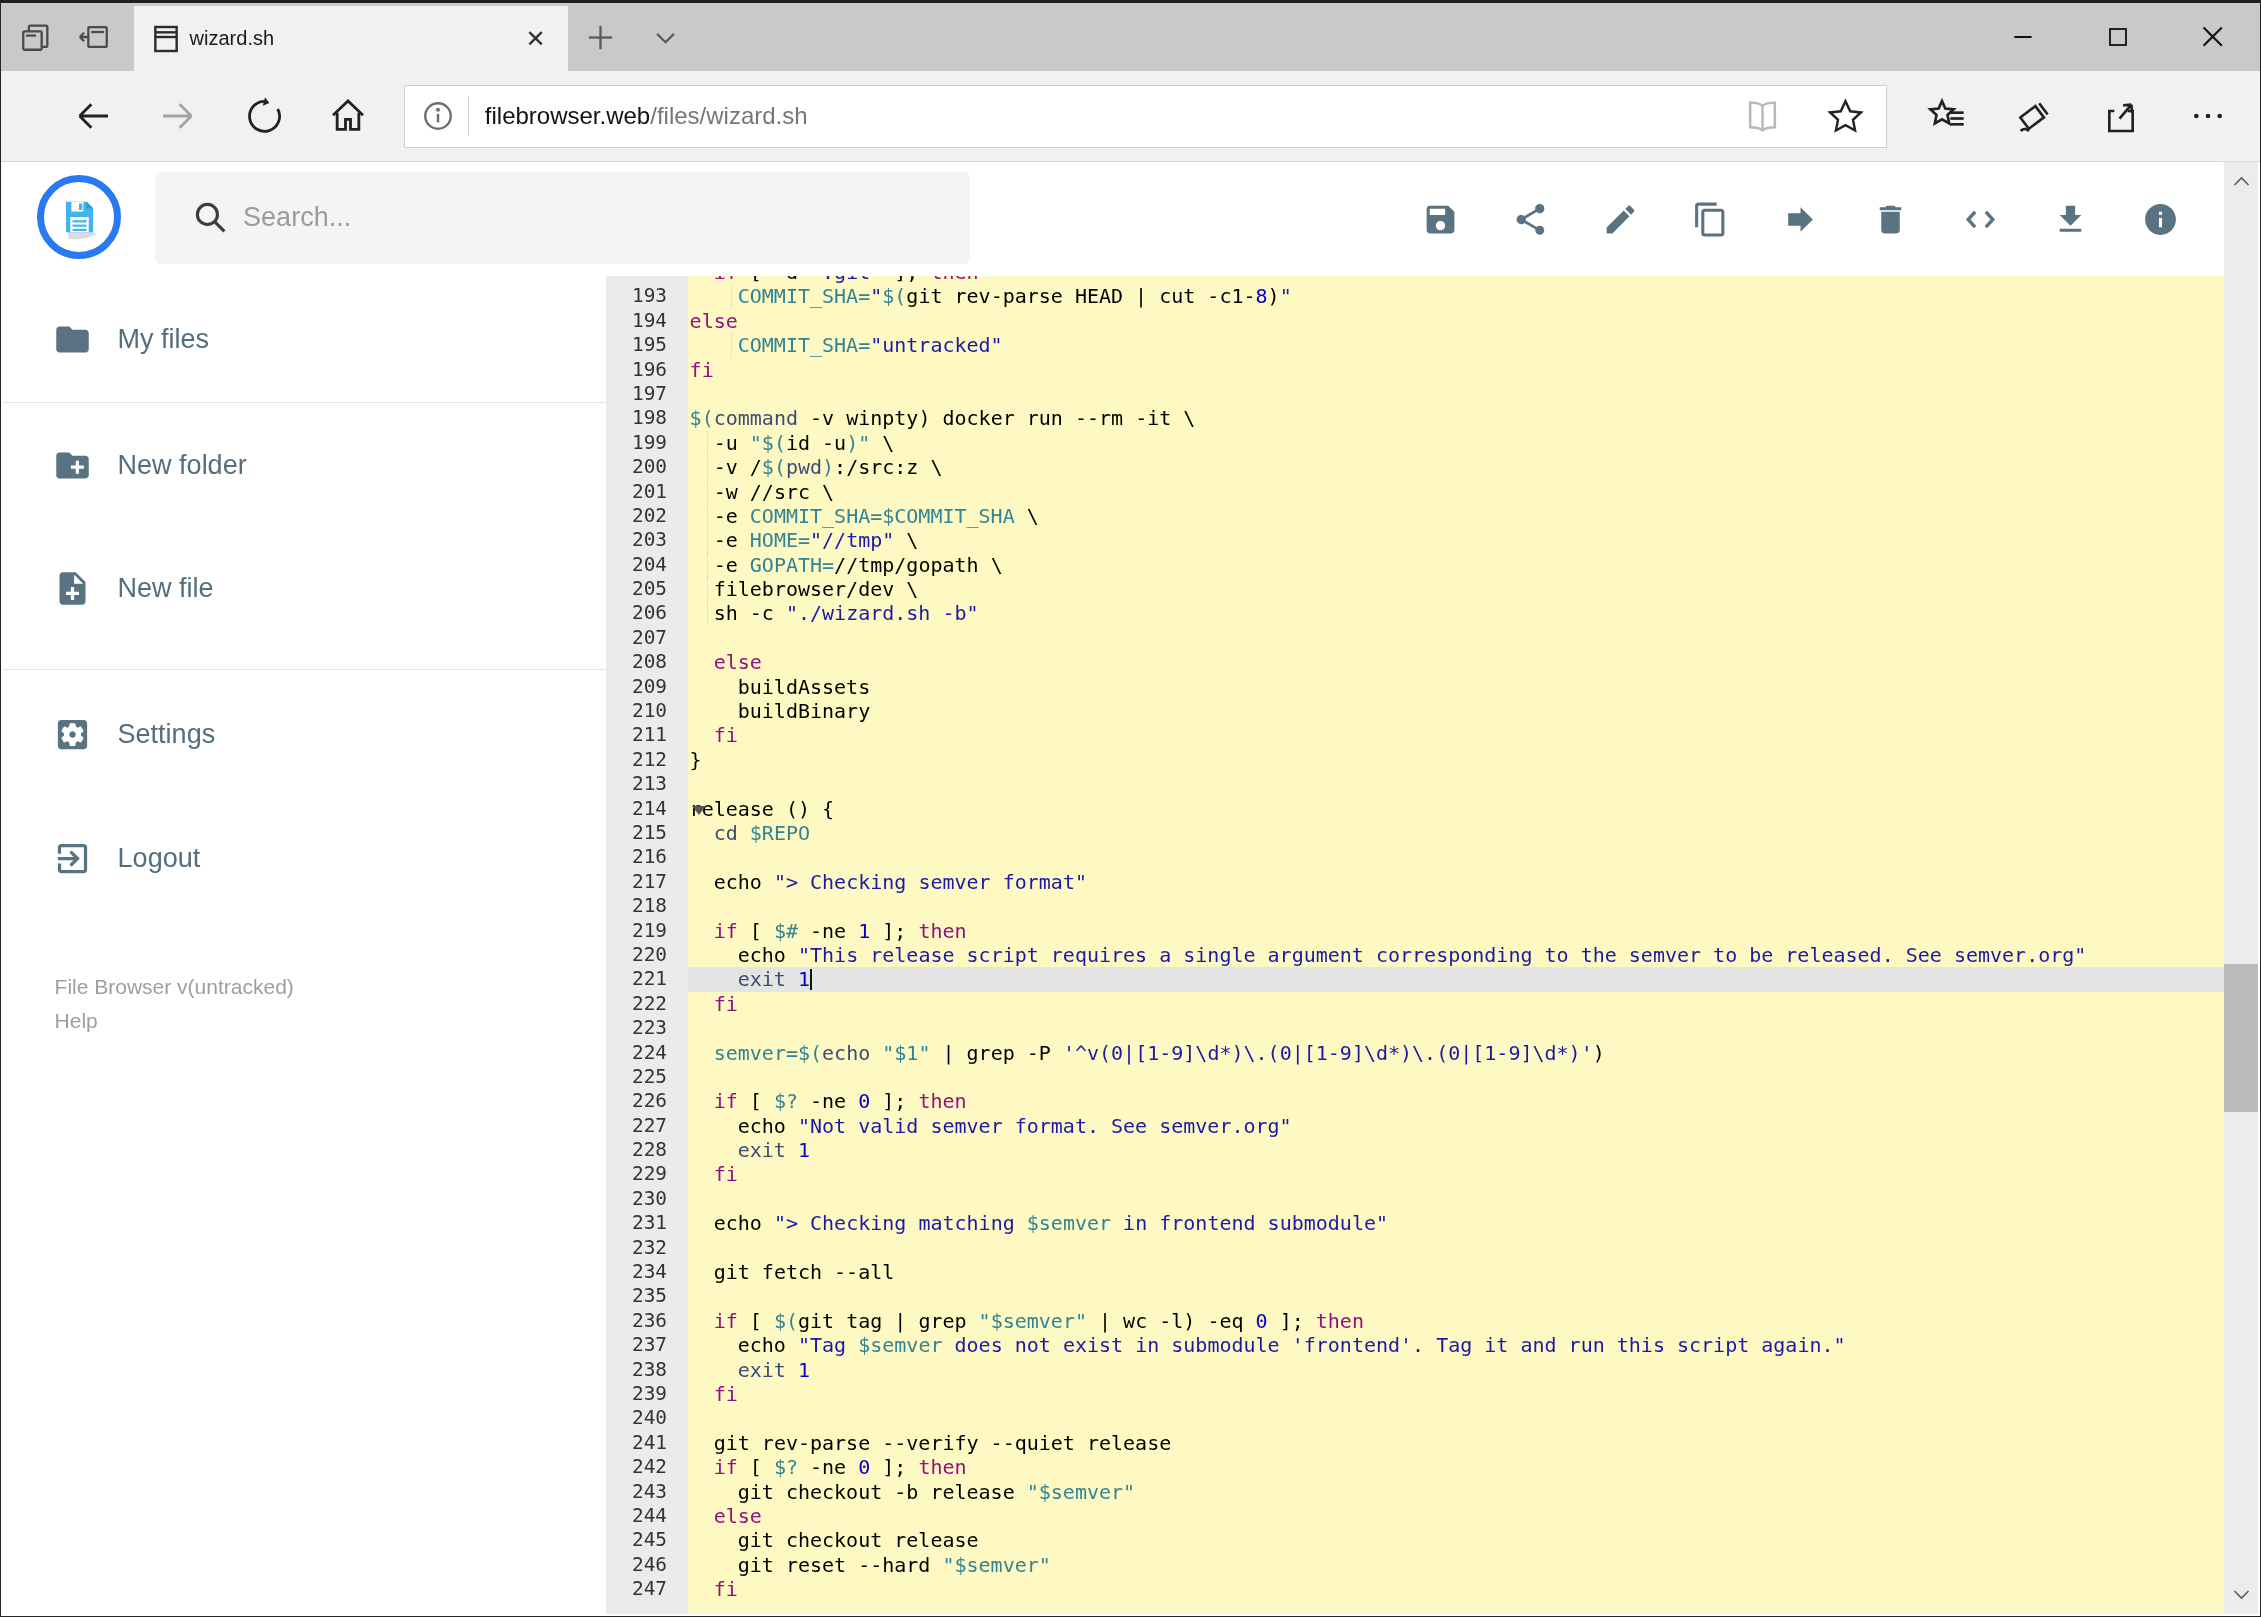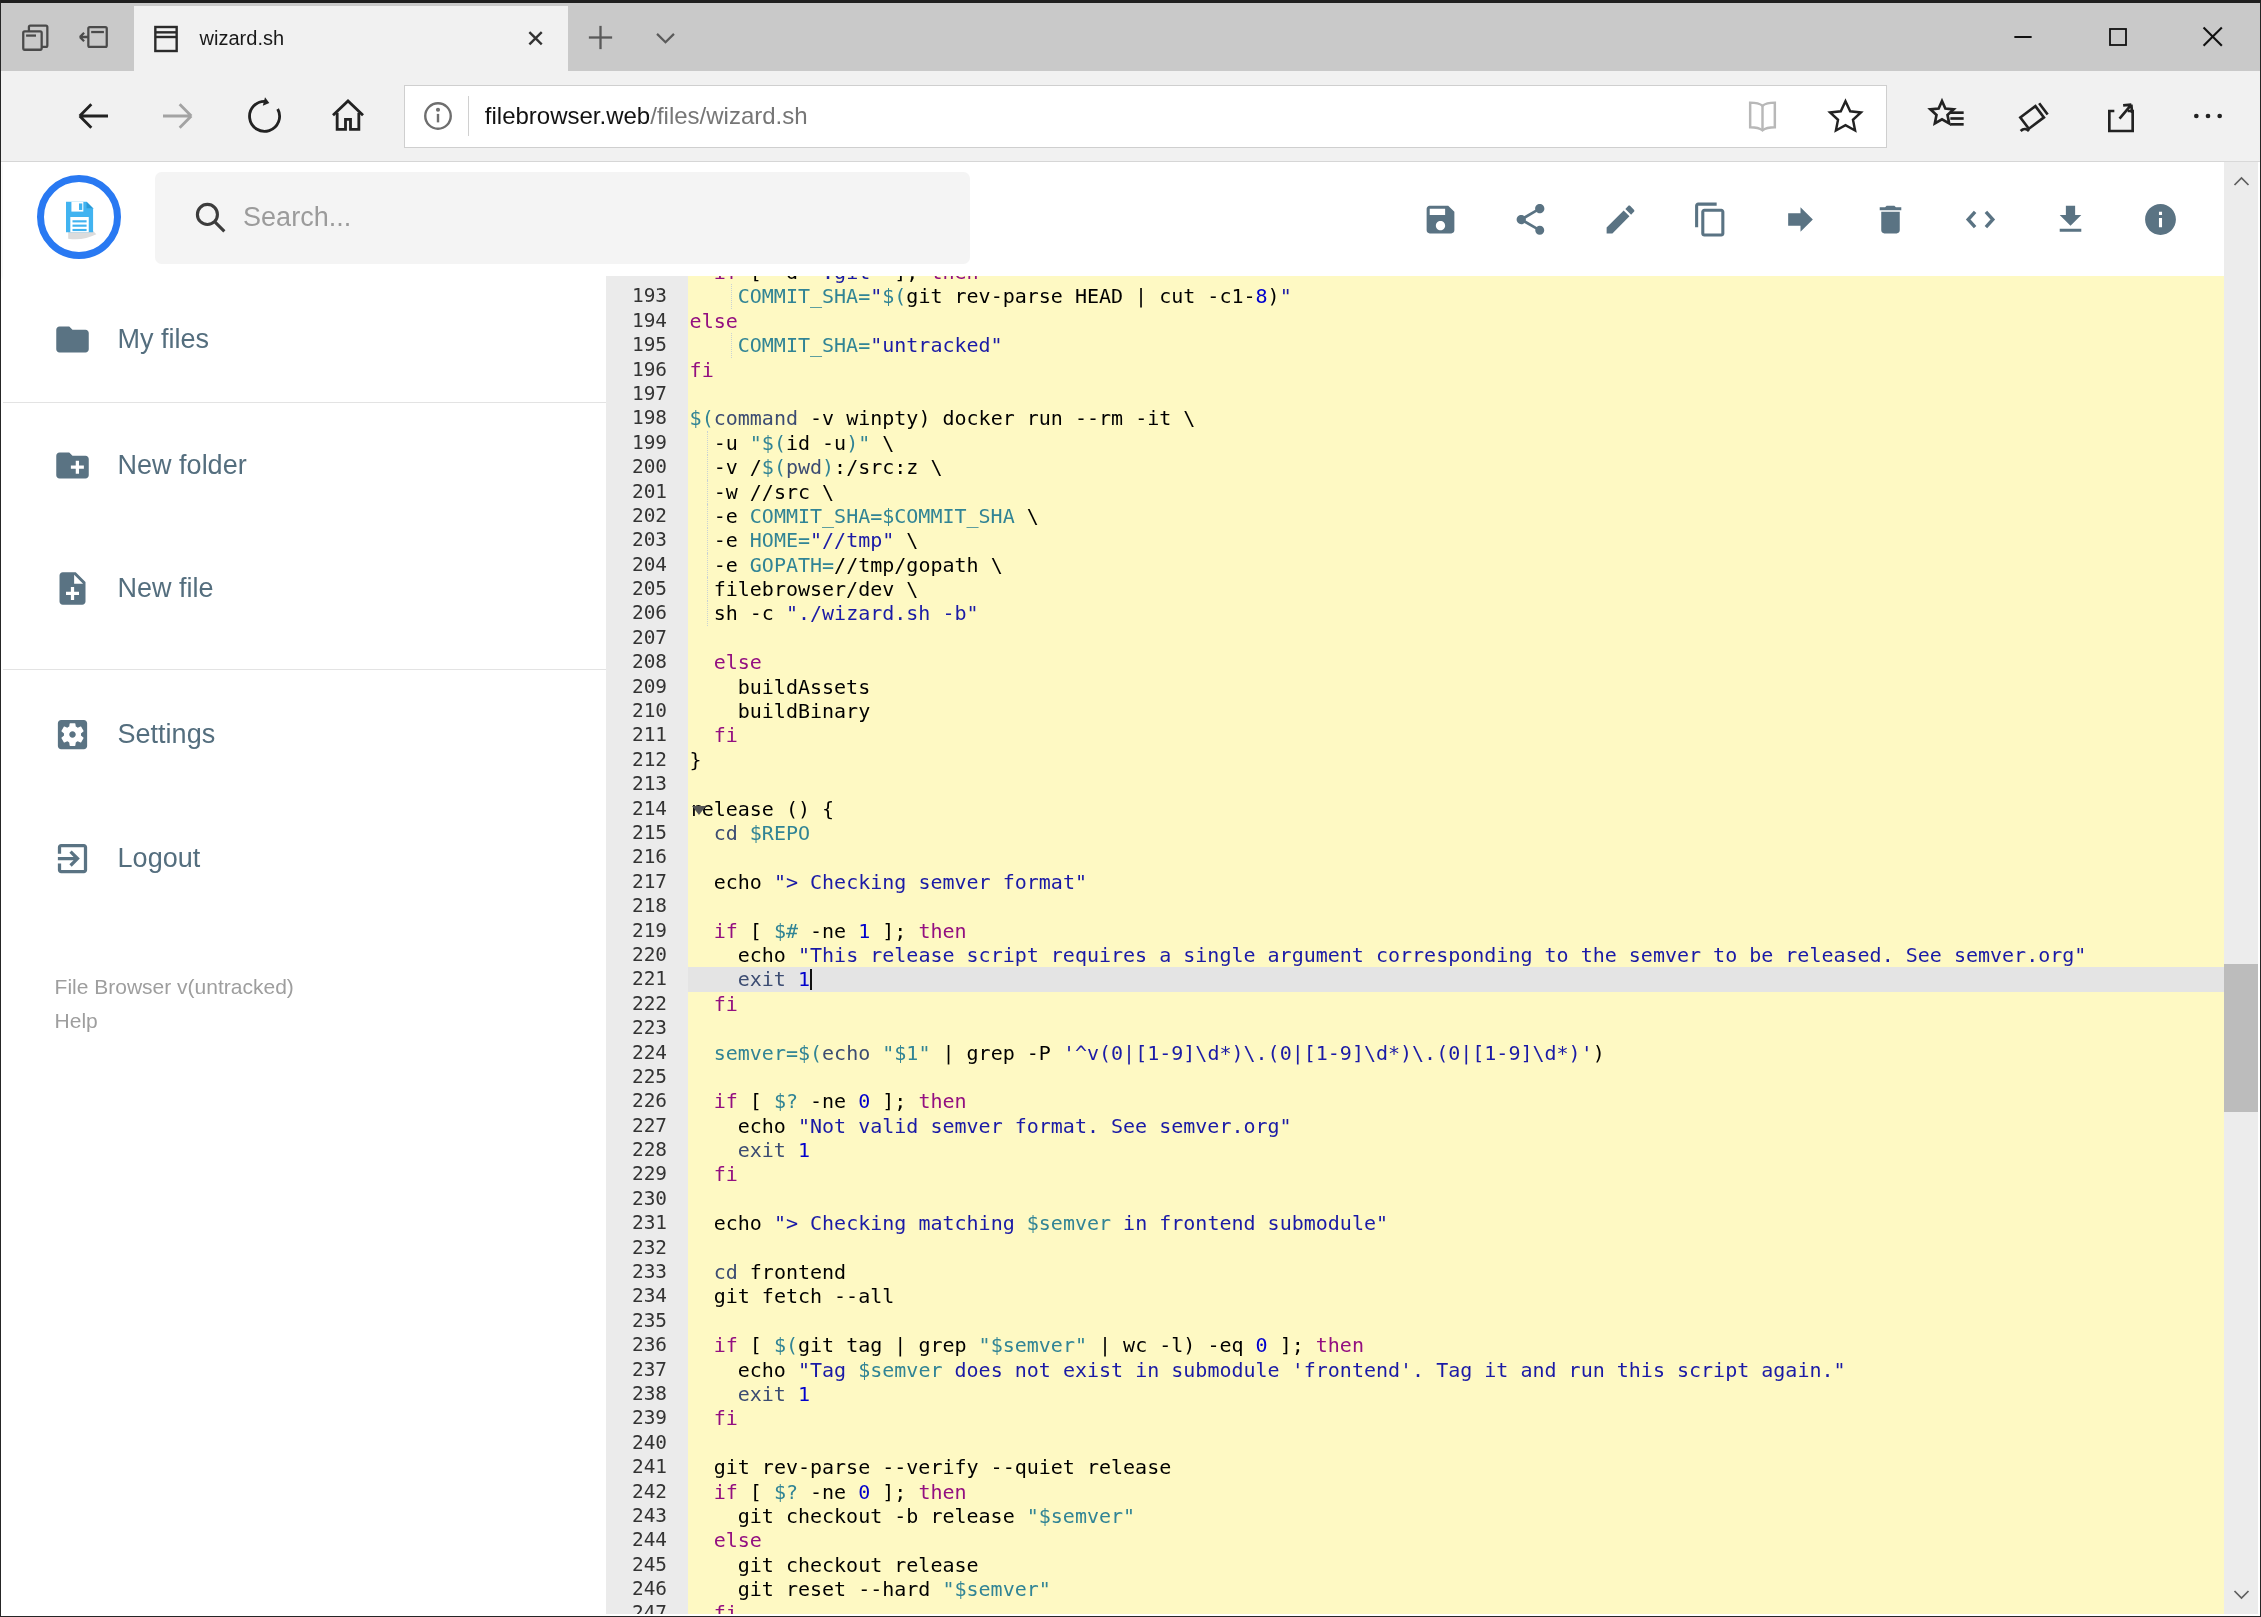--- a/index.html
+++ b/index.html
@@ -4,21 +4,21 @@
 <style>
   html,body{margin:0;padding:0;}
   body{width:2261px;height:1617px;font-family:"Liberation Sans",sans-serif;overflow:hidden;background:#fff;}
   .window{position:relative;width:2261px;height:1617px;box-sizing:border-box;border:1.6px solid #262626;border-top:3.2px solid #1f1f1f;background:#fff;}
 
   
   .tabbar{position:absolute;left:0;right:0;top:0;height:68px;background:#c9c9c9;display:flex;align-items:stretch;}
   .tabbar .sysicons{display:flex;align-items:center;gap:24px;padding:0 22.6px 0 18px;}
   .icbtn{display:flex;align-items:center;justify-content:center;cursor:default;}
   .tab{margin-top:3.2px;width:404px;background:#f1f1f1;display:flex;align-items:center;padding:0 14.5px 0 16px;}
-  .tab-title{font-size:20px;color:#1a1a1a;margin-left:18px;flex:1;}
+  .tab-title{font-size:20px;color:#1a1a1a;margin-left:8px;flex:1;}
   .tab-close{font-size:24px;color:#333;width:36px;text-align:center;}
   .newtab,.tabchev{width:65px;display:flex;align-items:center;justify-content:center;}
   .spacer{flex:1;}
   .wincontrols{display:flex;align-items:center;}
   .winbtn{width:95px;height:68px;display:flex;align-items:center;justify-content:center;}
 
   
   .addrbar{position:absolute;left:0;right:0;top:68px;height:90px;background:#f1f1f1;border-bottom:0.8px solid #d8d8d8;display:flex;align-items:center;padding-left:43px;}
   .navbtns{display:flex;align-items:center;gap:45px;padding:0 36px 0 29px;}
   .urlbox{height:63px;width:1542px;background:#fff;border:1.6px solid #cfcfcf;display:flex;align-items:center;box-sizing:border-box;}
@@ -586,26 +586,20 @@
             <span class="txt" style="--i: 2;"><span class="tk-d">echo </span><span class="tk-s">"&gt; Checking matching </span><span class="tk-v">$semver</span><span class="tk-s"> in frontend submodule"</span></span>
           </div>
         </div>
         <div class="row">
           <div class="gut">232</div>
           <div class="txt-area">
             <span class="txt" style="--i: 0;"></span>
           </div>
         </div>
         <div class="row">
-          <div class="gut">233</div>
-          <div class="txt-area">
-            <span class="txt" style="--i: 2;"><span class="tk-b">cd</span><span class="tk-d"> frontend</span></span>
-          </div>
-        </div>
-        <div class="row">
           <div class="gut">234</div>
           <div class="txt-area">
             <span class="txt" style="--i: 2;"><span class="tk-d">git fetch --all</span></span>
           </div>
         </div>
         <div class="row">
           <div class="gut">235</div>
           <div class="txt-area">
             <span class="txt" style="--i: 0;"></span>
           </div>

